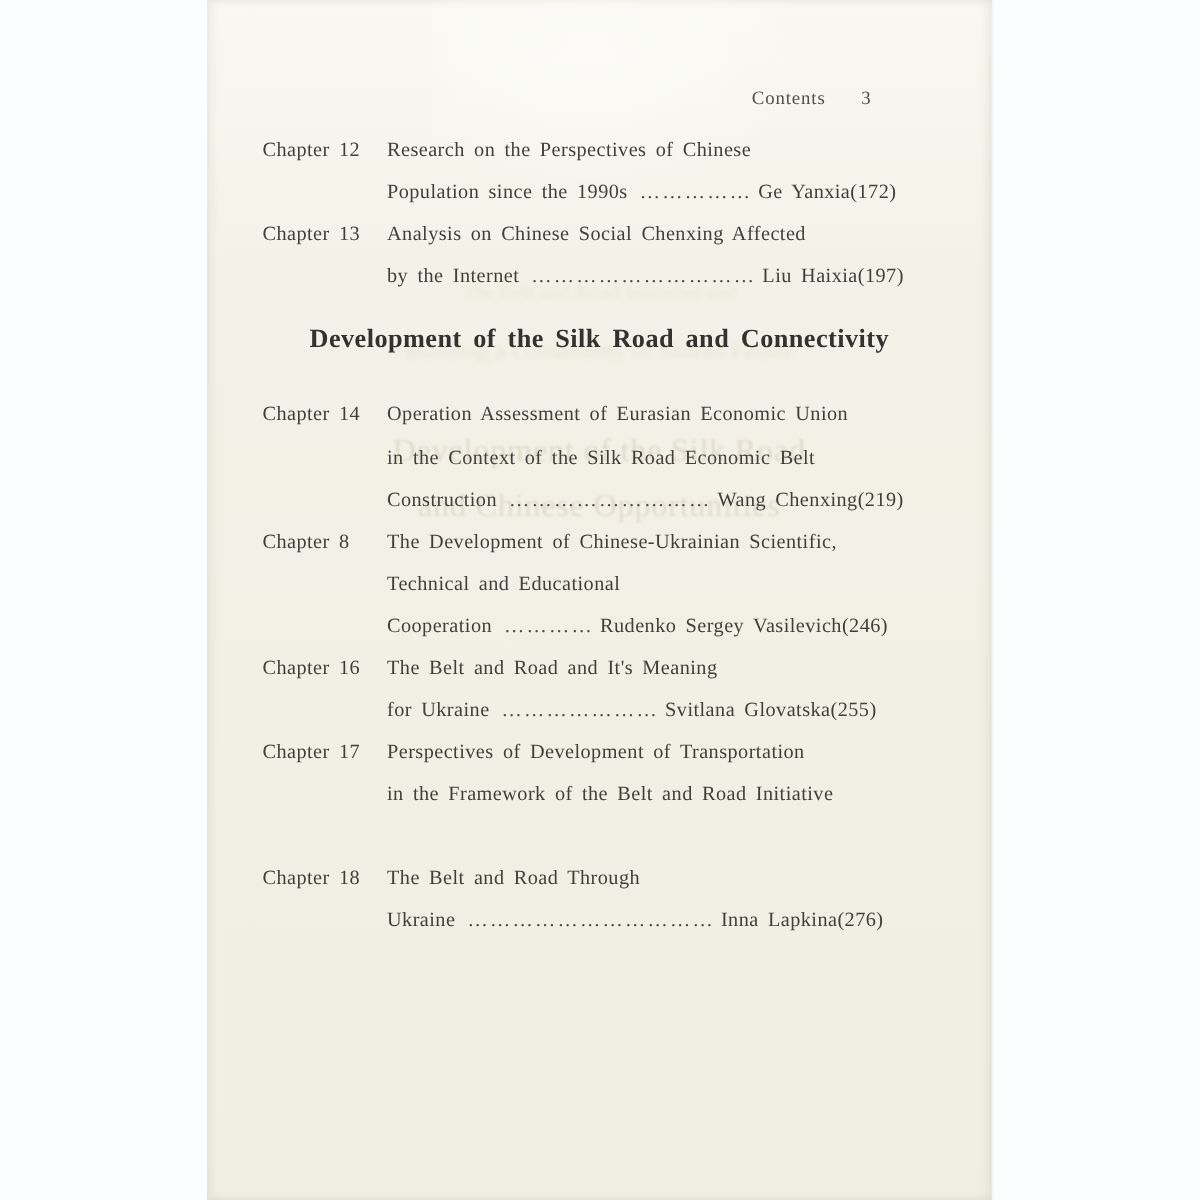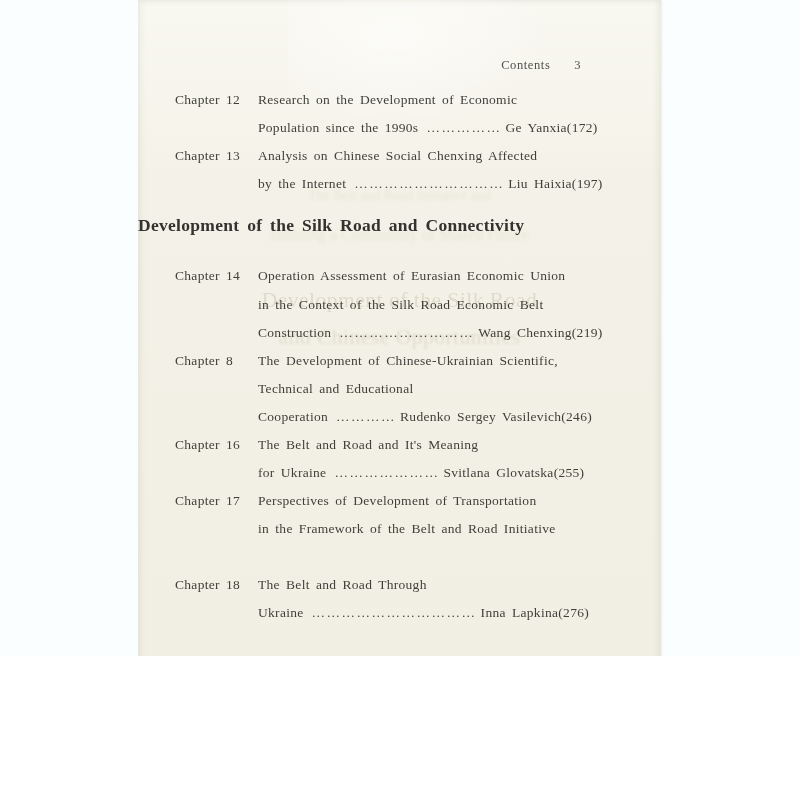--- a/index.html
+++ b/index.html
@@ -1,18 +1,18 @@
 <!DOCTYPE html>
 <html><head>
 <meta charset="utf-8">
 <style>
   html,body{margin:0;padding:0;}
   .canvas{
     position:relative;
-    width:800px;height:656px;
+    width:800px;height:800px;
     background:#fbfeff;
     overflow:hidden;
     font-family:"Liberation Serif","DejaVu Serif",serif;
   }
   .page{
     position:absolute;
     left:138px;top:0;
     width:523px;height:800px;
     background:linear-gradient(180deg,#f9f8f1 0%,#f4f2e8 22%,#f2f0e5 60%,#f1efe3 100%);
     box-shadow:
@@ -35,21 +35,21 @@
     position:absolute;left:0;width:100%;height:28px;line-height:28px;
     padding-left:37px;box-sizing:border-box;
     font-size:13.5px;color:#403f3a;
     letter-spacing:0.3px;word-spacing:2.5px;
     white-space:nowrap;
   }
   .toc-line .lbl{display:inline-block;width:83px;}
   .toc-line .leader{letter-spacing:1.5px;margin:0 4px 0 8px;color:#4a493f;}
   .sec-heading{
     position:absolute;left:0;top:211px;width:100%;height:28px;line-height:28px;
-    text-align:left;font-weight:bold;font-size:17.5px;color:#33322e;
+    text-align:center;font-weight:bold;font-size:17.5px;color:#33322e;
     letter-spacing:0.3px;word-spacing:3px;white-space:nowrap;
   }
   .ghost{
     position:absolute;left:0;width:100%;text-align:center;
     white-space:nowrap;pointer-events:none;
     color:#ddd9c8;
   }
   .ghost.g1{top:188px;font-size:14px;filter:blur(1.6px);opacity:0.55;}
   .ghost.g2{top:226px;font-size:16px;filter:blur(1.8px);opacity:0.55;}
   .ghost.g3{top:288px;font-size:21.5px;filter:blur(0.7px);opacity:0.9;letter-spacing:0.5px;}
@@ -67,21 +67,21 @@
       <span class="pgnum">3</span>
     </div>
 
     <div class="ghost g1">The Belt and Road Initiative and</div>
     <div class="ghost g2">Building a Community of Shared Future</div>
     <div class="ghost g4">and Chinese Opportunities</div>
     <div class="ghost g3">Development of the Silk Road</div>
 
     <div class="sec-heading">Development of the Silk Road and Connectivity</div>
 
-    <div class="toc-line" style="top:86px"><span class="lbl">Chapter 12</span><span>Research on the Development of Economic</span></div>
+    <div class="toc-line" style="top:86px"><span class="lbl">Chapter 12</span><span>Research on the Perspectives of Chinese</span></div>
     <div class="toc-line" style="top:114px"><span class="lbl"></span><span>Population since the 1990s</span><span class="leader">……………</span><span>Ge Yanxia(172)</span></div>
     <div class="toc-line" style="top:142px"><span class="lbl">Chapter 13</span><span>Analysis on Chinese Social Chenxing Affected</span></div>
     <div class="toc-line" style="top:170px"><span class="lbl"></span><span>by the Internet</span><span class="leader">…………………………</span><span>Liu Haixia(197)</span></div>
 
     <div class="toc-line" style="top:262px"><span class="lbl">Chapter 14</span><span>Operation Assessment of Eurasian Economic Union</span></div>
     <div class="toc-line" style="top:291px"><span class="lbl"></span><span>in the Context of the Silk Road Economic Belt</span></div>
     <div class="toc-line" style="top:319px"><span class="lbl"></span><span>Construction</span><span class="leader">………………………</span><span>Wang Chenxing(219)</span></div>
     <div class="toc-line" style="top:347px"><span class="lbl">Chapter 8</span><span>The Development of Chinese-Ukrainian Scientific,</span></div>
     <div class="toc-line" style="top:375px"><span class="lbl"></span><span>Technical and Educational</span></div>
     <div class="toc-line" style="top:403px"><span class="lbl"></span><span>Cooperation</span><span class="leader">…………</span><span>Rudenko Sergey Vasilevich(246)</span></div>

